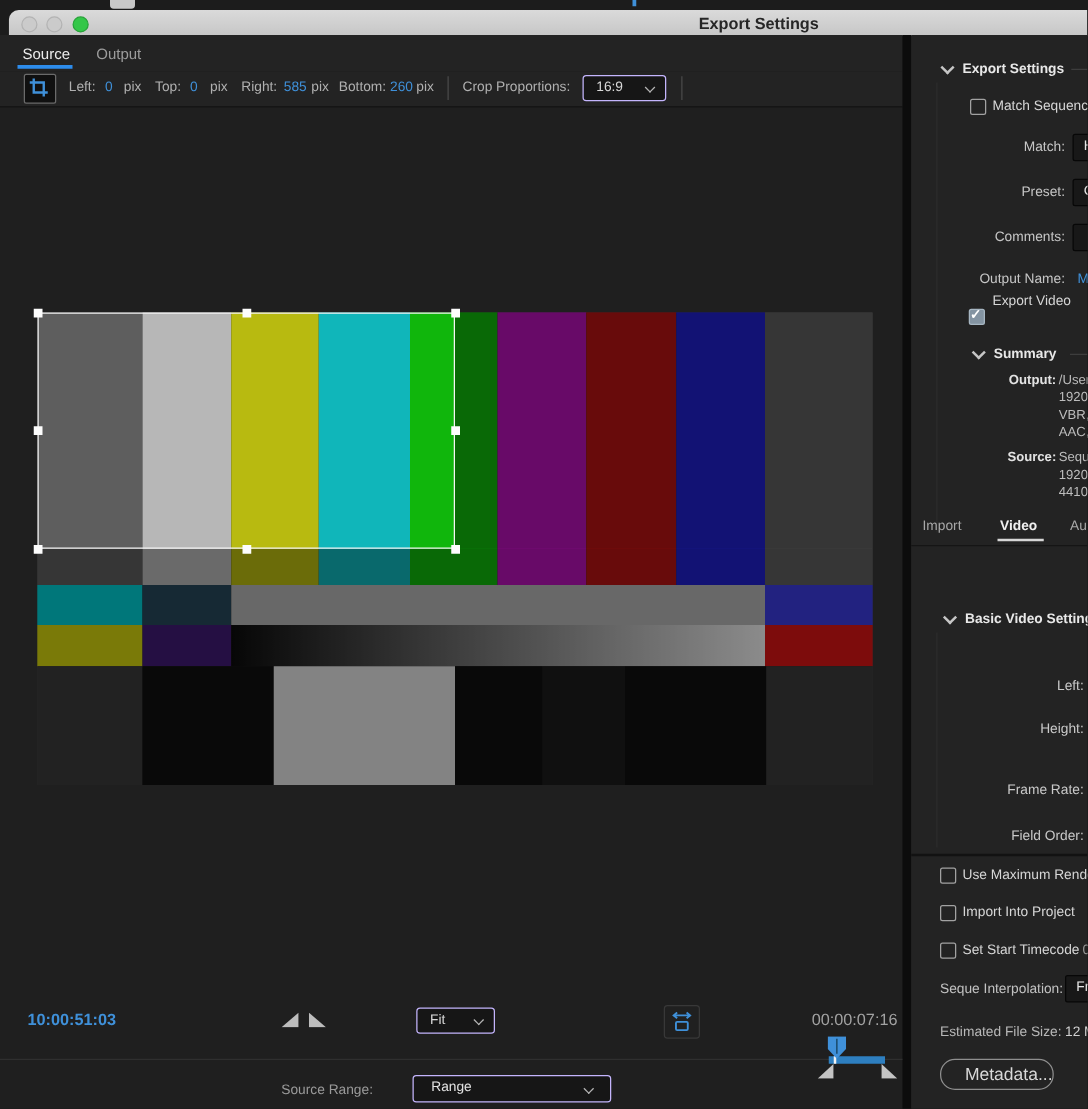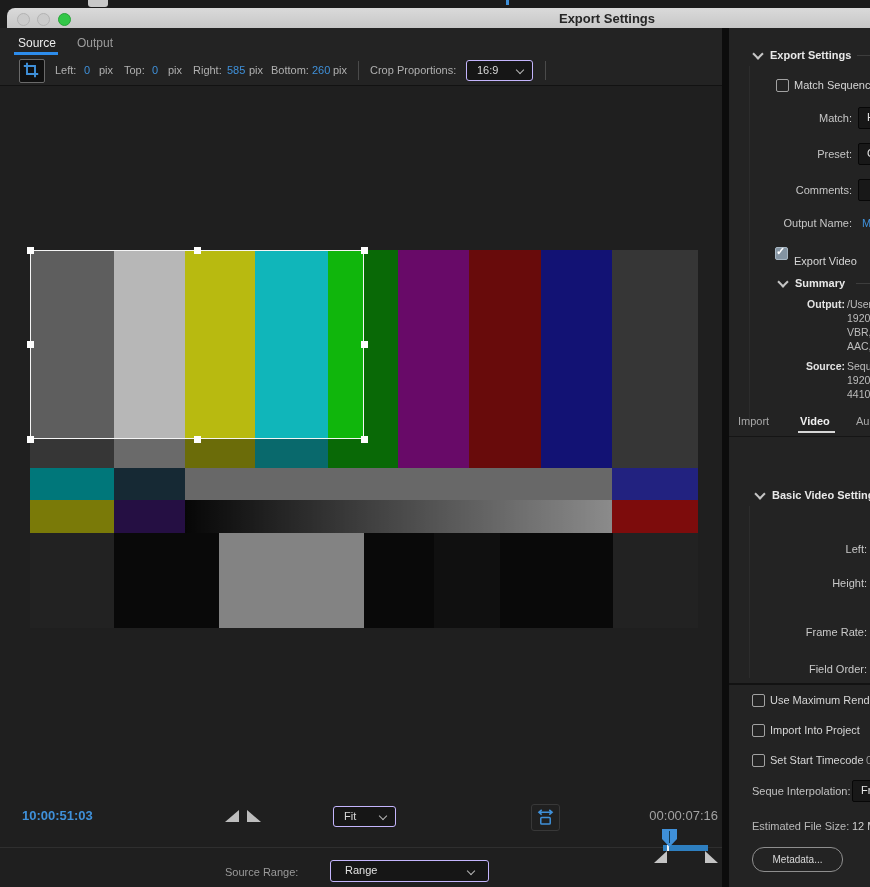--- a/index.html
+++ b/index.html
@@ -50,21 +50,21 @@
   .ph-line{position:absolute;left:7px;top:2px;width:1px;height:12px;background:#123b54}
   .handle{position:absolute;width:13px;height:12px;background:#c4c4c4}
   .h-l{clip-path:polygon(100% 0,100% 100%,0 100%)}
   .h-r{clip-path:polygon(0 0,0 100%,100% 100%)}
   
   #bars-pattern{left:30px;top:250px;width:668px;height:378px}
   .dim{position:absolute;background:rgba(0,0,0,0.42)}
   .crop-frame{left:30px;top:250px;width:334px;height:189px;border:1px solid #f5f5f5;box-sizing:border-box}
   .hd{position:absolute;width:7px;height:7px;background:#fdfdfd}
   .pill{position:absolute;border:1px solid #8e8e8e;border-radius:12px;background:transparent;
-        color:#d8d8d8;font-size:10px;text-align:center}
+        color:#d8d8d8;font-size:14px;text-align:right}
 </style>
 </head>
 <body>
 
 <div class="abs top-strip">
   <div class="abs bg-icon"></div>
   <div class="abs bg-tick"></div>
 </div>
 
 <div class="abs titlebar">
@@ -200,21 +200,21 @@
   <span style="position:absolute;left:8px;top:3px">C</span>
 </div>
 <span class="txt" style="right:18px;top:183px;color:#c6c6c6">Comments:</span>
 <div class="field-box" style="left:858px;top:179px;width:40px;height:20px"></div>
 <span class="txt" style="right:18px;top:216px;color:#c6c6c6">Output Name:</span>
 <span class="txt blue" style="left:862px;top:216px">M</span>
 
 <span class="cb checked" style="left:775px;top:247px">
     <span class="mark">✓</span>
   </span>
-<span class="txt" style="left:794px;top:254px;color:#d6d6d6">Export Video</span>
+<span class="txt" style="left:794px;top:234px;color:#d6d6d6">Export Video</span>
 
 <span class="chev" style="left:779px;top:278px"></span>
 <span class="txt bold" style="left:795px;top:276px;color:#e8e8e8">Summary</span>
 <div class="rule" style="left:856px;top:283px;width:14px"></div>
 
 <span class="txt bold" style="right:25px;top:297px;font-size:10.5px;color:#e2e2e2">Output:</span>
 <span class="txt" style="left:847px;top:297px;font-size:10.5px;color:#bdbdbd">/User</span>
 <span class="txt" style="left:847px;top:311px;font-size:10.5px;color:#bdbdbd">1920x</span>
 <span class="txt" style="left:847px;top:325px;font-size:10.5px;color:#bdbdbd">VBR,</span>
 <span class="txt" style="left:847px;top:339px;font-size:10.5px;color:#bdbdbd">AAC,</span>

